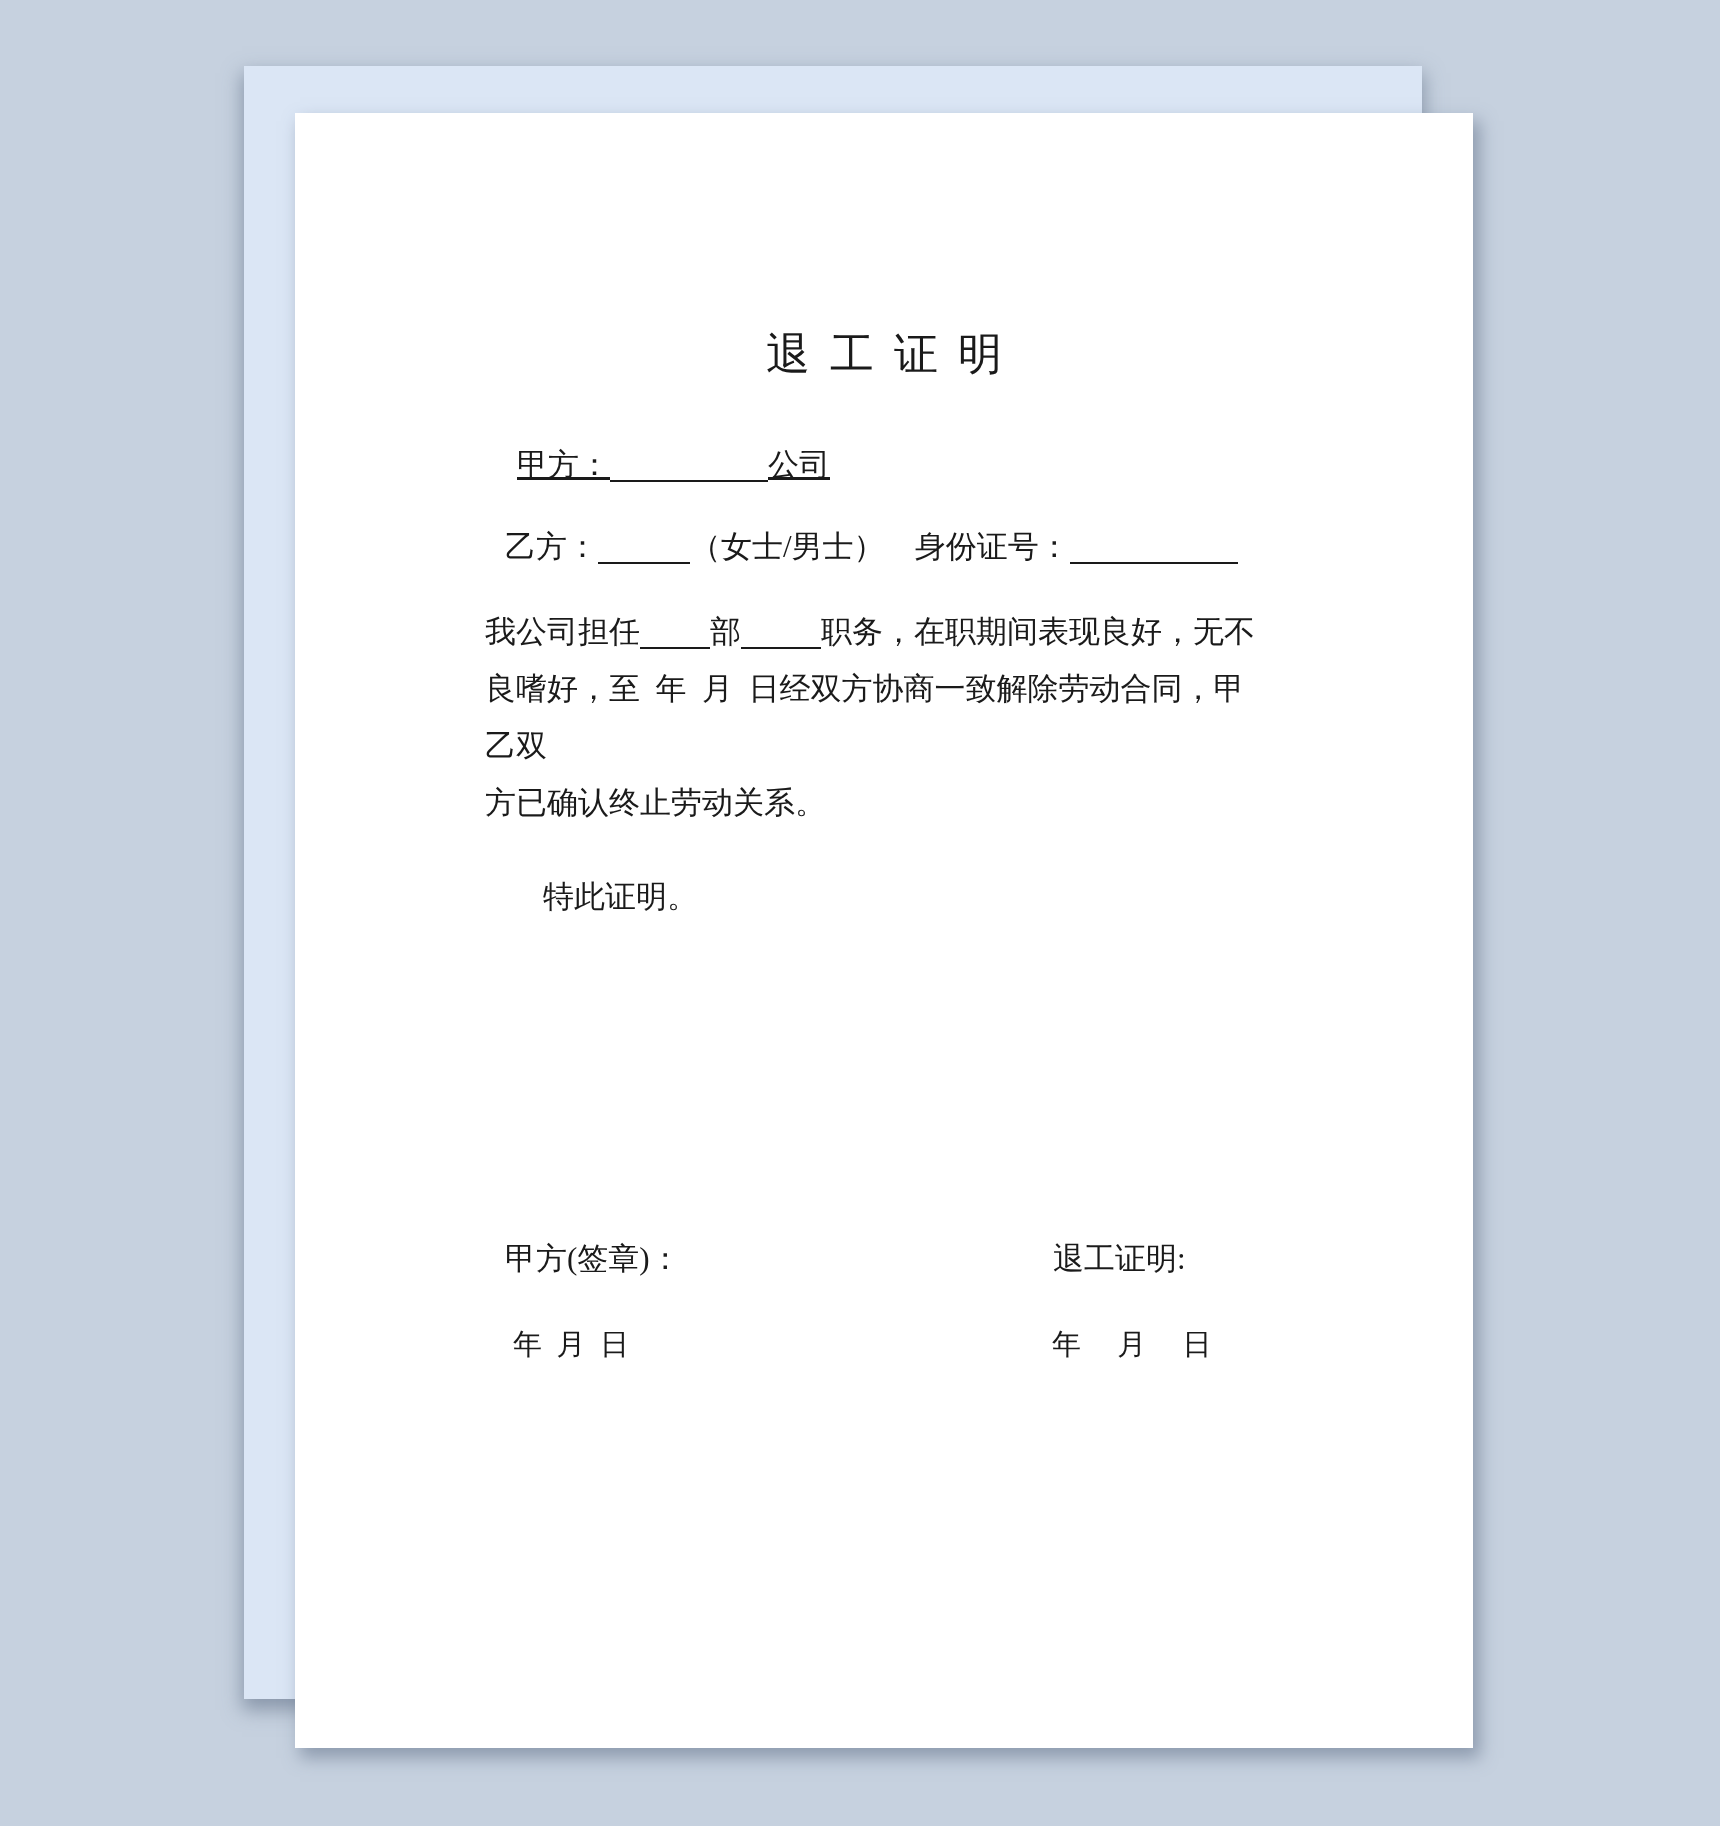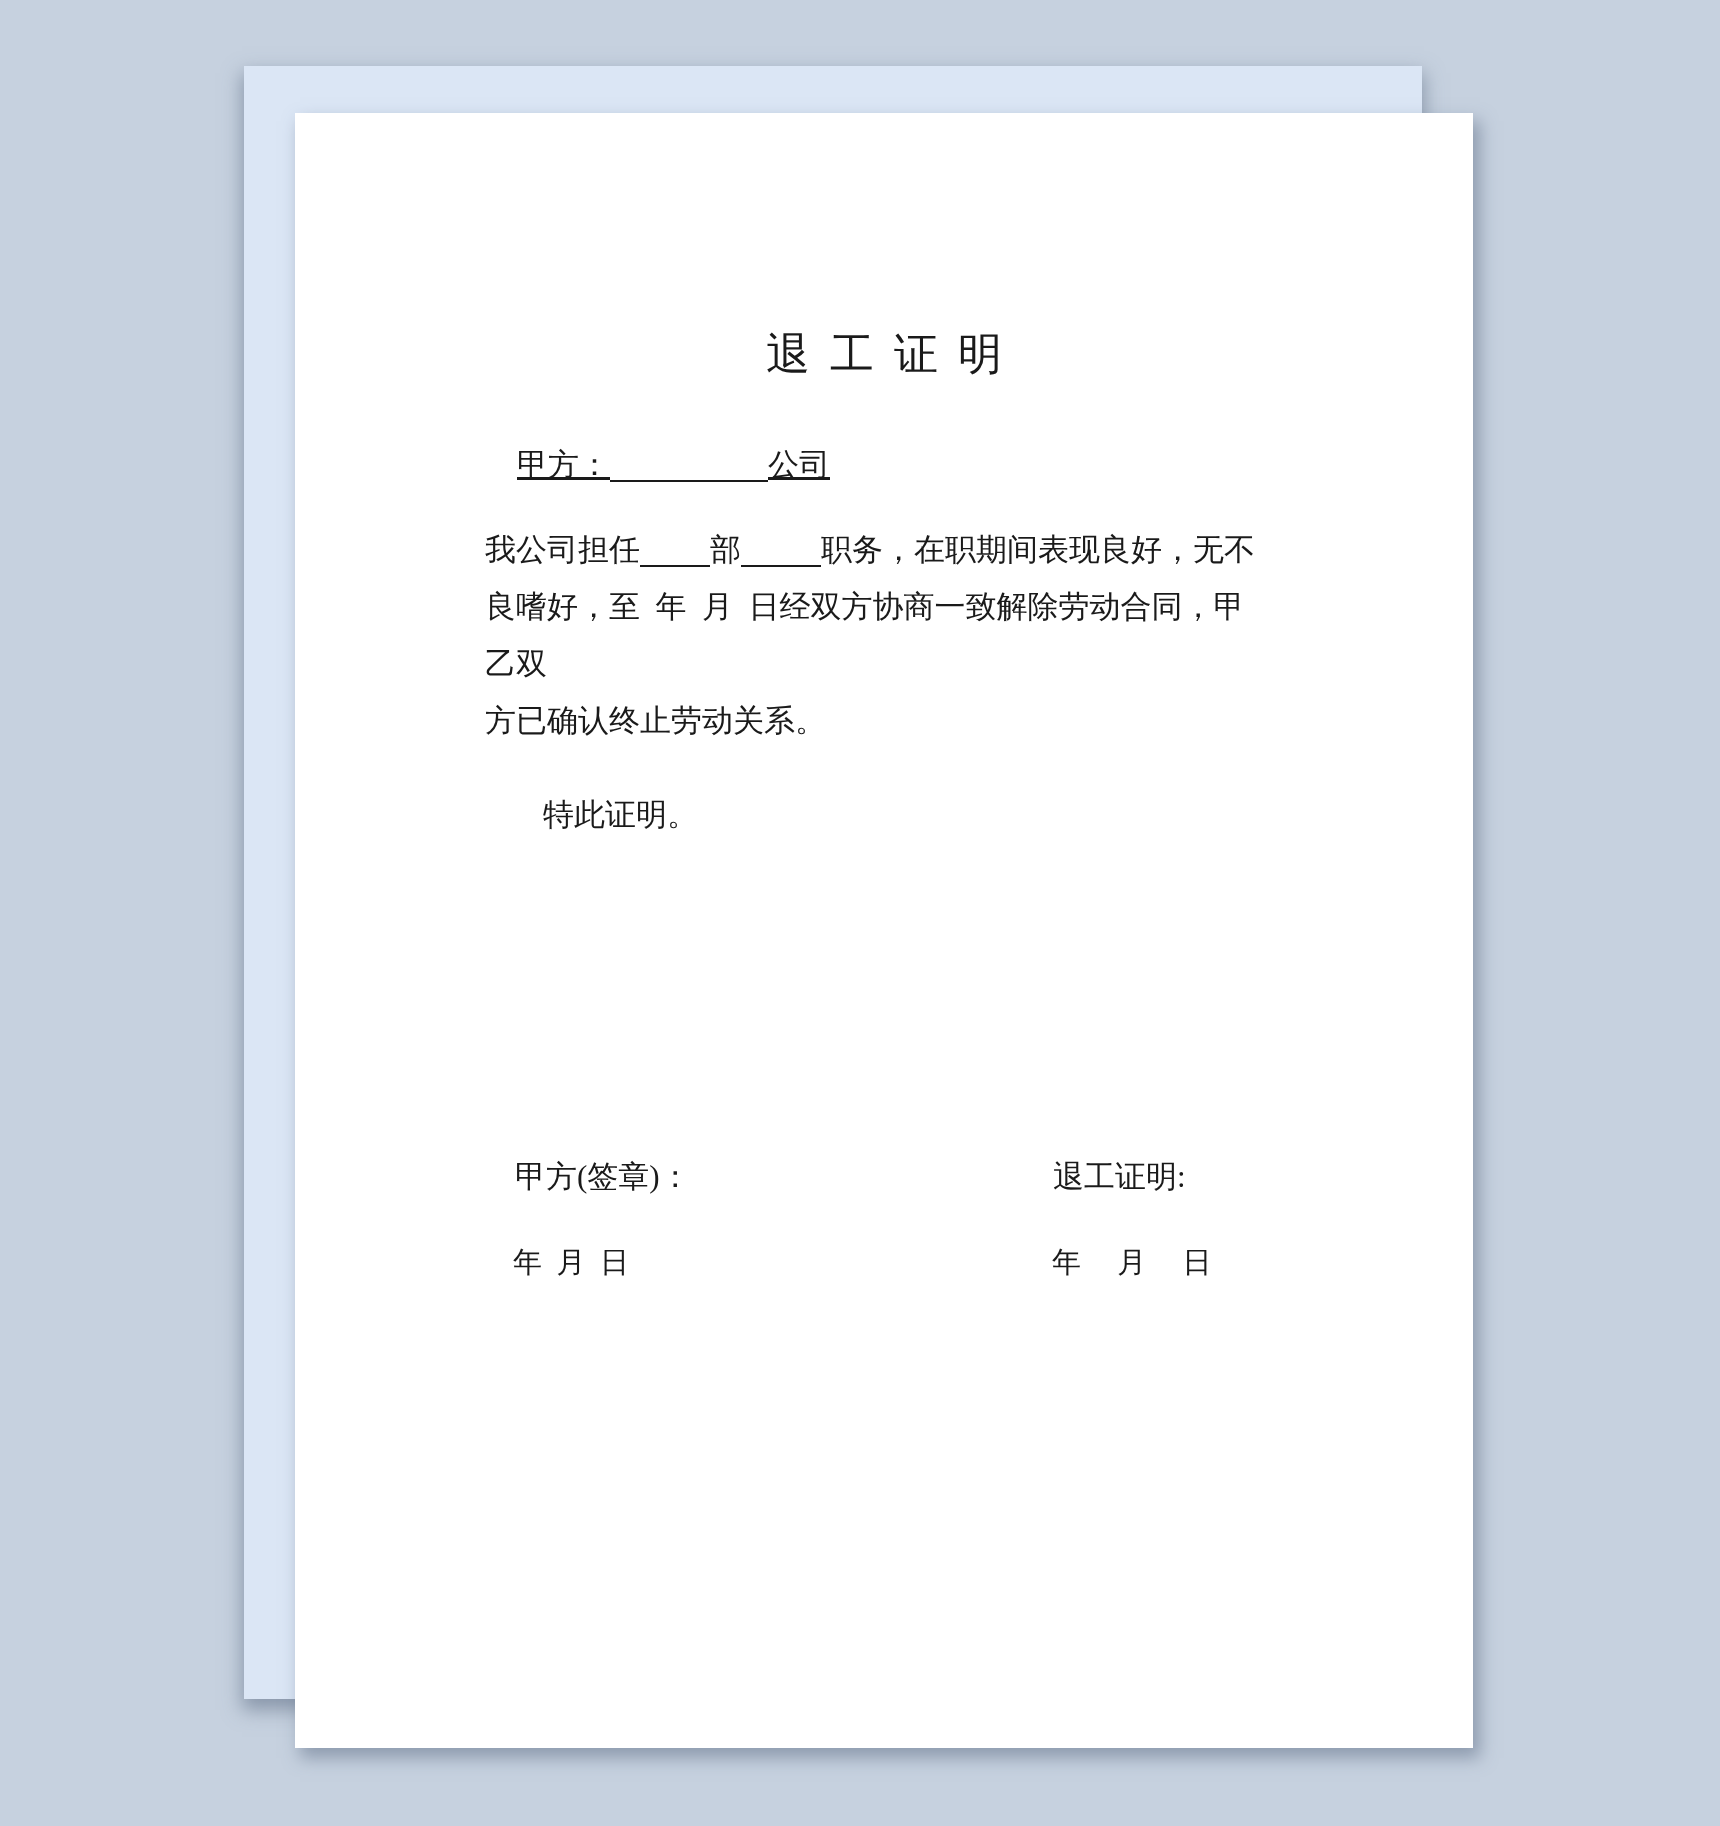--- a/index.html
+++ b/index.html
@@ -29,21 +29,21 @@
   .row{font-size:31px;line-height:44px;margin-left:190px;margin-right:200px;}
   .row-a{margin-top:58px;text-indent:32px;text-decoration:underline;}
   .row-b{margin-top:38px;text-indent:20px;}
   .id-label{margin-left:30px;}
   .para{margin:34px 200px 0 190px;font-size:31px;line-height:57px;}
   .para .indent1{text-indent:33px;}
   .pre{white-space:pre-wrap;}
   .closing{margin-top:44px;font-size:31px;line-height:44px;margin-left:190px;text-indent:58px;}
   .sig-row{position:relative;height:44px;margin-top:318px;font-size:31px;line-height:44px;}
   .date-row{position:relative;height:44px;margin-top:41px;font-size:29px;line-height:44px;}
-  .sig-a{position:absolute;left:220px;}
+  .sig-a{position:absolute;left:210px;}
   .sig-b{position:absolute;left:758px;}
   .date-a{position:absolute;left:218px;}
   .date-b{position:absolute;left:757px;}
   .blank{
     display:inline-block;height:8px;vertical-align:-7px;
     border-bottom:2px solid #1a1a1a;
   }
   .w-company{width:158px;}
   .w-bname{width:92px;}
   .w-id{width:168px;}
@@ -58,20 +58,23 @@
   <div class="back-page"></div>
 
   <div class="doc-page">
 
     <h1 class="doc-title">退工证明</h1>
 
     <div class="row row-a">
       <span>甲方：</span><span class="blank w-company"></span><span>公司</span>
     </div>
 
+    <div class="row row-b">
+      <span>乙方：</span><span class="blank w-bname"></span><span>（女士/男士）</span><span class="id-label">身份证号：</span><span class="blank w-id"></span>
+    </div>
 
     <div class="para">
       <div>
         <span>我公司担任</span><span class="blank w-dept"></span><span>部</span><span class="blank w-post"></span><span>职务，在职期间表现良好，无不</span>
       </div>
       <div class="pre">良嗜好，至  年  月  日经双方协商一致解除劳动合同，甲乙双</div>
       <div>方已确认终止劳动关系。</div>
     </div>
 
     <div class="closing">特此证明。</div>

